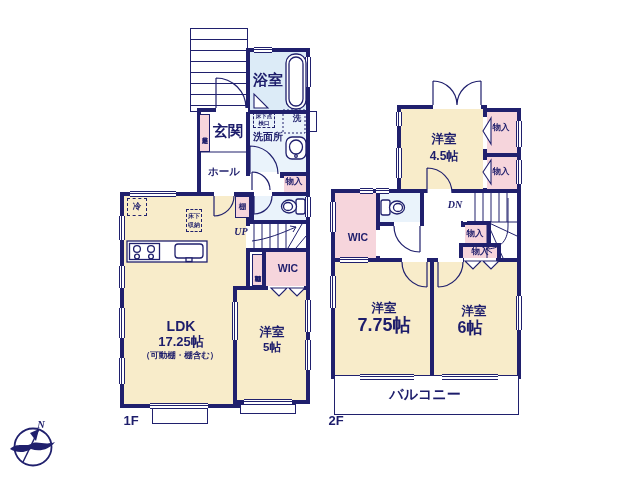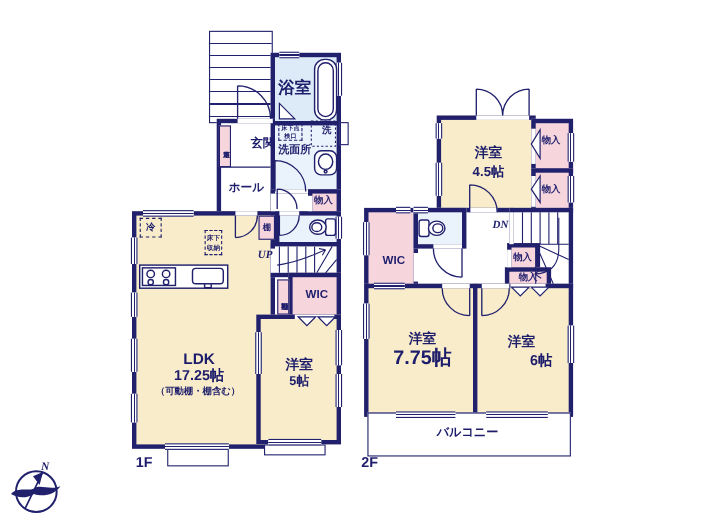--- a/index.html
+++ b/index.html
@@ -186,21 +186,21 @@
       <circle cx="33" cy="447" r="18.5" stroke="#20206d" stroke-width="1.8" fill="none"></circle>
       <path d="M23,462 L39,429" stroke="#20206d" stroke-width="1.5" fill="none"></path>
       <path d="M39,429 L30,433 L36,441 Z" fill="#20206d"></path>
       <path d="M10,449 C17,442 25,447 31,444 C37,440 45,446 55,442 C49,450 39,452 31,449 C23,454 15,452 10,449 Z" fill="#20206d"></path>
     </g>
   </svg>
 
   <div class="lab" style="left:268px;top:80px;font-size:15px">浴室</div>
   <div class="lab" style="left:297px;top:119px;font-size:8.5px">洗</div>
   <div class="lab" style="left:268px;top:137px;font-size:10px">洗面所</div>
-  <div class="lab" style="left:239px;top:131px;font-size:11px">玄関</div>
+  <div class="lab" style="left:228px;top:131px;font-size:15px">玄関</div>
   <div class="lab" style="left:224px;top:171px;font-size:10.5px">ホール</div>
   <div class="lab" style="left:294px;top:182px;font-size:8.5px">物入</div>
   <div class="lab ser" style="left:241px;top:232px;font-size:10px">UP</div>
   <div class="lab" style="left:288px;top:268px;font-size:10.5px">WIC</div>
   <div class="lab" style="left:181px;top:326px;font-size:14px">LDK</div>
   <div class="lab" style="left:181px;top:342px;font-size:13px">17.25帖</div>
   <div class="lab" style="left:180px;top:356px;font-size:8.5px">（可動棚・棚含む）</div>
   <div class="lab" style="left:272px;top:332px;font-size:12.5px">洋室</div>
   <div class="lab" style="left:272px;top:348px;font-size:11.5px">5帖</div>
   <div class="lab" style="left:131px;top:421px;font-size:13px">1F</div>
@@ -209,19 +209,19 @@
   <div class="lab" style="left:444px;top:157px;font-size:12px">4.5帖</div>
   <div class="lab" style="left:501px;top:128px;font-size:8.5px">物入</div>
   <div class="lab" style="left:501px;top:172px;font-size:8.5px">物入</div>
   <div class="lab ser" style="left:455px;top:205px;font-size:10px">DN</div>
   <div class="lab" style="left:358px;top:237px;font-size:10.5px">WIC</div>
   <div class="lab" style="left:475px;top:234px;font-size:8.5px">物入</div>
   <div class="lab" style="left:480px;top:252px;font-size:8.5px">物入</div>
   <div class="lab" style="left:384px;top:308px;font-size:12.5px">洋室</div>
   <div class="lab" style="left:384px;top:325px;font-size:18px">7.75帖</div>
   <div class="lab" style="left:474px;top:311px;font-size:12.5px">洋室</div>
-  <div class="lab" style="left:492px;top:328px;font-size:13px">6帖</div>
-  <div class="lab" style="left:425px;top:394px;font-size:11px">バルコニー</div>
+  <div class="lab" style="left:470px;top:328px;font-size:16px">6帖</div>
+  <div class="lab" style="left:425px;top:394px;font-size:14px">バルコニー</div>
   <div class="lab" style="left:336px;top:421px;font-size:13px">2F</div>
 
   <div class="lab ser" style="left:41px;top:425px;font-size:10.5px">N</div>
 
 </div>
 
 </body></html>

